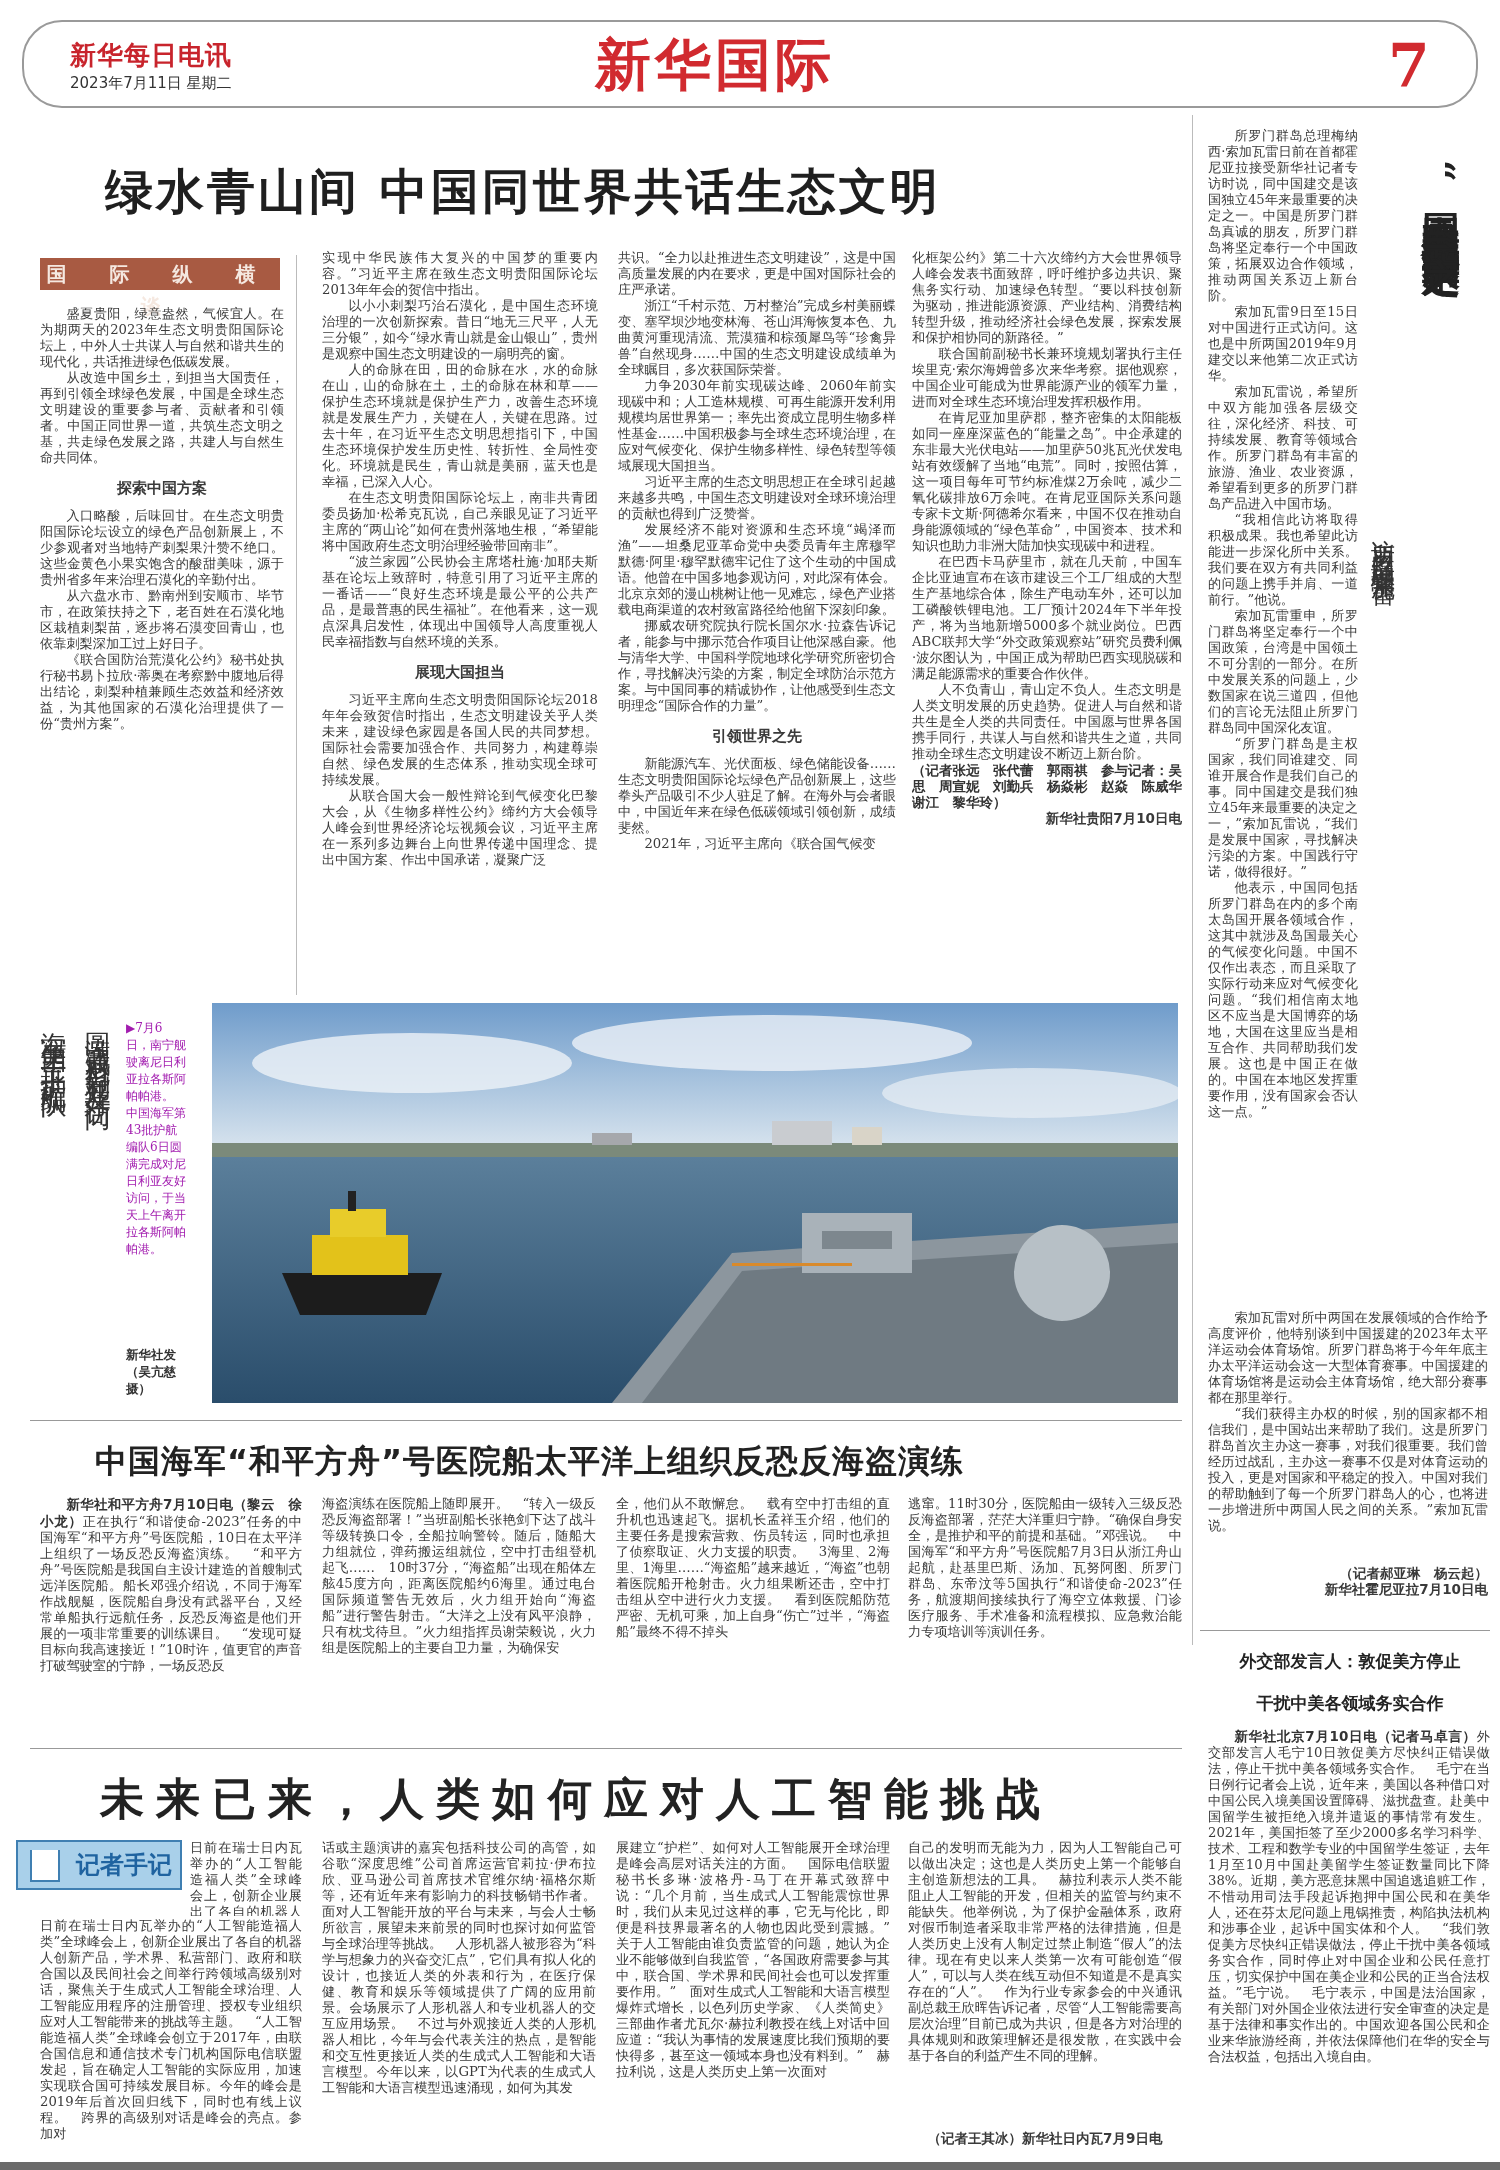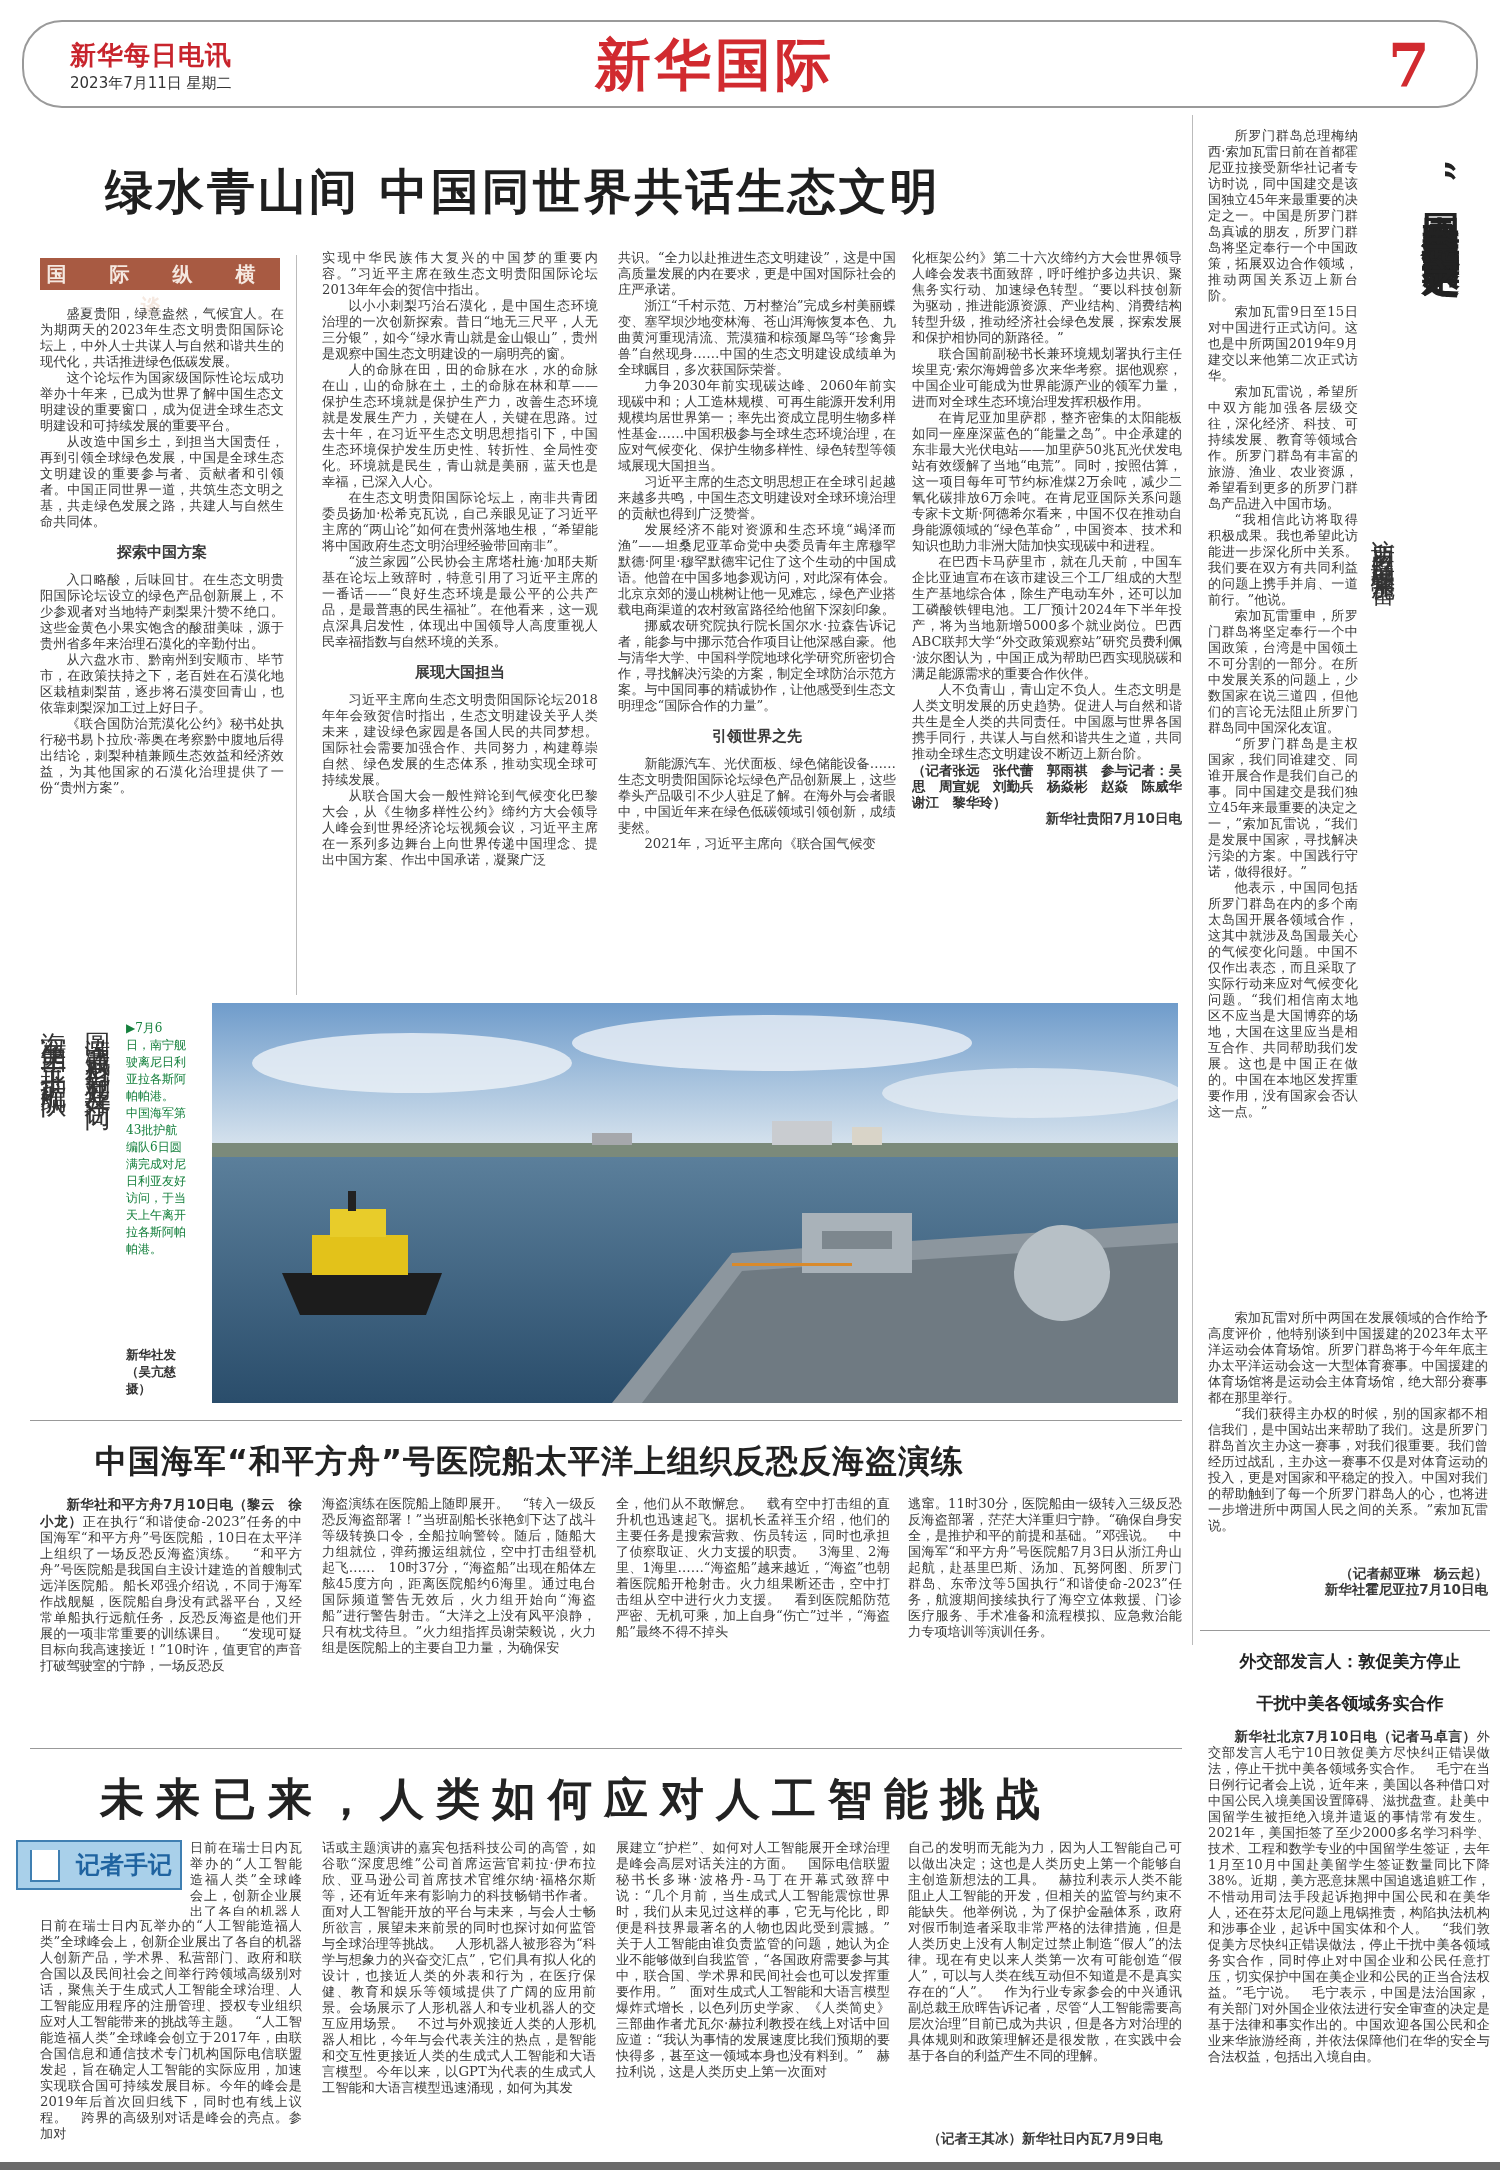--- a/index.html
+++ b/index.html
@@ -35,21 +35,20 @@
 <div class="abs brand">新华每日电讯</div>
 <div class="abs brand-date">2023年7月11日 星期二</div>
 <div class="abs section-title">新华国际</div>
 <div class="abs page-num">7</div>
 
 <div class="abs headline1">绿水青山间 中国同世界共话生态文明</div>
 <div class="abs label-box">国 际 纵 横 谈</div>
 
 <div class="col" style="left:40px;top:306px;width:244px;height:690px;overflow:hidden">
   <p>盛夏贵阳，绿意盎然，气候宜人。在为期两天的2023年生态文明贵阳国际论坛上，中外人士共谋人与自然和谐共生的现代化，共话推进绿色低碳发展。</p>
-  <p>这个论坛作为国家级国际性论坛成功举办十年来，已成为世界了解中国生态文明建设的重要窗口，成为促进全球生态文明建设和可持续发展的重要平台。</p>
   <p>从改造中国乡土，到担当大国责任，再到引领全球绿色发展，中国是全球生态文明建设的重要参与者、贡献者和引领者。中国正同世界一道，共筑生态文明之基，共走绿色发展之路，共建人与自然生命共同体。</p>
   <h4>探索中国方案</h4>
   <p>入口略酸，后味回甘。在生态文明贵阳国际论坛设立的绿色产品创新展上，不少参观者对当地特产刺梨果汁赞不绝口。这些金黄色小果实饱含的酸甜美味，源于贵州省多年来治理石漠化的辛勤付出。</p>
   <p>从六盘水市、黔南州到安顺市、毕节市，在政策扶持之下，老百姓在石漠化地区栽植刺梨苗，逐步将石漠变回青山，也依靠刺梨深加工过上好日子。</p>
   <p>《联合国防治荒漠化公约》秘书处执行秘书易卜拉欣·蒂奥在考察黔中腹地后得出结论，刺梨种植兼顾生态效益和经济效益，为其他国家的石漠化治理提供了一份“贵州方案”。</p>
 
 </div>
 <div class="vrule" style="left:296px;top:255px;height:740px"></div>
 
 <div class="col" style="left:322px;top:250px;width:276px;height:745px;overflow:hidden">
@@ -103,21 +102,21 @@
   <p>索加瓦雷对所中两国在发展领域的合作给予高度评价，他特别谈到中国援建的2023年太平洋运动会体育场馆。所罗门群岛将于今年年底主办太平洋运动会这一大型体育赛事。中国援建的体育场馆将是运动会主体育场馆，绝大部分赛事都在那里举行。</p>
   <p>“我们获得主办权的时候，别的国家都不相信我们，是中国站出来帮助了我们。这是所罗门群岛首次主办这一赛事，对我们很重要。我们曾经历过战乱，主办这一赛事不仅是对体育运动的投入，更是对国家和平稳定的投入。中国对我们的帮助触到了每一个所罗门群岛人的心，也将进一步增进所中两国人民之间的关系。”索加瓦雷说。</p>
 </div>
 <div class="col" style="left:1208px;top:1565px;width:280px">
   <p class="dateline">（记者郝亚琳　杨云起）</p>
   <p class="dateline">新华社霍尼亚拉7月10日电</p>
 </div>
 
 <div class="vert" style="left:38px;top:1012px;font-size:26px;line-height:32px;letter-spacing:6px;color:#333">海军第四十三批护航编队</div>
 <div class="vert" style="left:82px;top:1012px;font-size:26px;line-height:32px;letter-spacing:6px;color:#333">圆满完成对尼日利亚友好访问</div>
-<div class="abs" style="left:126px;top:1020px;width:60px;font-size:12px;line-height:17px;color:#15803d;word-break:break-all">▶7月6日，南宁舰驶离尼日利亚拉各斯阿帕帕港。　中国海军第43批护航编队6日圆满完成对尼日利亚友好访问，于当天上午离开拉各斯阿帕帕港。</div>
+<div class="abs" style="left:126px;top:1020px;width:60px;font-size:12px;line-height:17px;color:#a21caf;word-break:break-all">▶7月6日，南宁舰驶离尼日利亚拉各斯阿帕帕港。　中国海军第43批护航编队6日圆满完成对尼日利亚友好访问，于当天上午离开拉各斯阿帕帕港。</div>
 <div class="abs" style="left:126px;top:1346px;width:66px;font-size:12.5px;line-height:17px;font-weight:bold;font-family:'DejaVu Sans',sans-serif;color:#333">新华社发（吴亢慈摄）</div>
 
 <div class="abs photo">
   <svg width="966" height="400" viewBox="0 0 966 400">
     <defs>
       <linearGradient id="sky" x1="0" y1="0" x2="0" y2="1">
           <stop offset="0" stop-color="#6f9ccb"></stop>
           <stop offset="1" stop-color="#dbe6ef"></stop>
         </linearGradient>
       <linearGradient id="sea" x1="0" y1="0" x2="0" y2="1">

